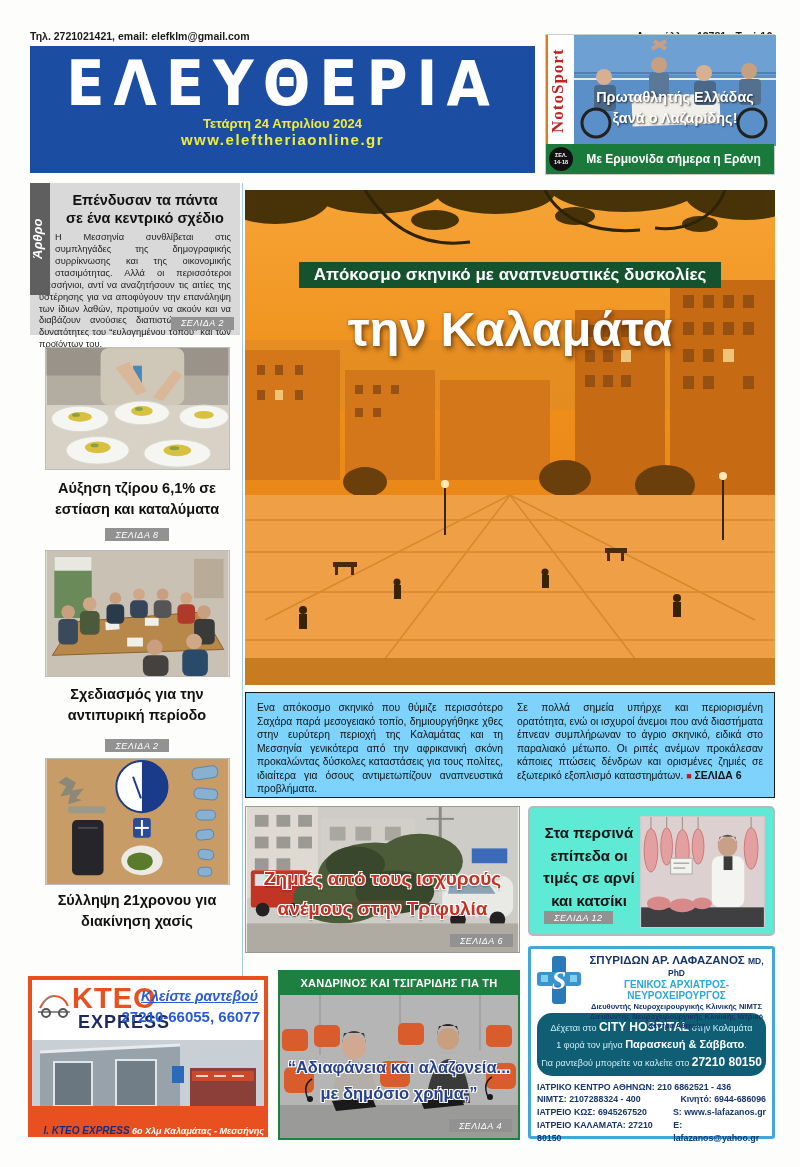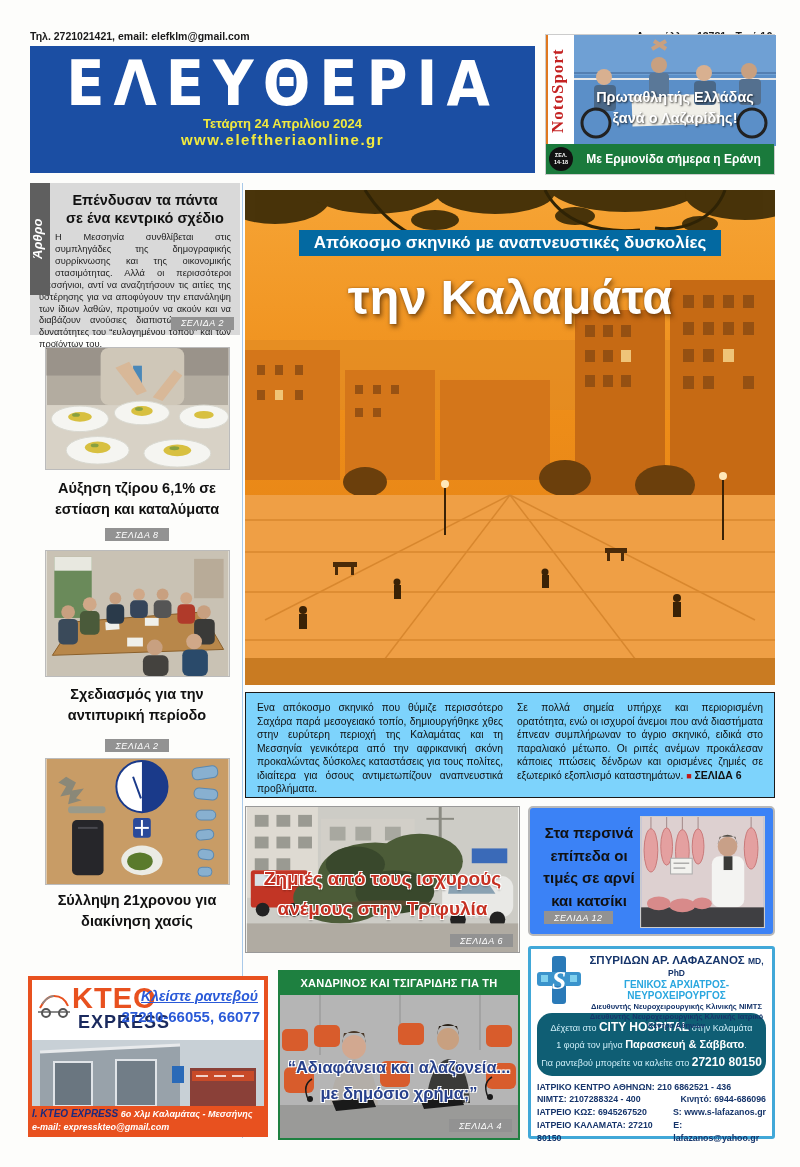--- a/index.html
+++ b/index.html
@@ -39,38 +39,38 @@
 
   
   .litem-photo { position:absolute; left:45px; width:185px; border:1px solid #bbb; }
   .litem-caption { position:absolute; left:32px; width:210px; text-align:center; font-weight:bold; font-size:14.5px; line-height:1.45; color:#111; }
   .badge-row { position:absolute; left:34px; width:206px; display:flex; align-items:center;flex-direction:column; }
   .badge-row .rule { flex:1; border-top:1px solid #c4c4c4; }
 
   
   .main-photo { position:absolute; left:245px; top:190px; width:530px; height:495px; }
   .main-overlay { position:absolute; left:245px; top:190px; width:530px; height:495px; text-align:center; }
-  .kicker { display:inline-block; margin-top:40px; background:#0369a1; color:#ffffff; font-weight:bold; font-size:17px; padding:3px 15px; }
+  .kicker { display:inline-block; margin-top:72px; background:#14532d; color:#ffffff; font-weight:bold; font-size:17px; padding:3px 15px; }
   .main-h1 { margin-top:10px; color:#ffffff; font-weight:900; font-size:49px; line-height:1.3; text-shadow:2px 3px 5px rgba(70,35,0,.65), 0 0 2px rgba(70,35,0,.5); }
 
   
   .main-textbox { position:absolute; left:245px; top:692px; width:530px; height:106px; border:1.5px solid #1a1a1a; background:#7dd3fc; padding:8px 11px; display:flex; gap:14px; }
   .main-textbox .col { flex:1; font-size:10.3px; line-height:1.32; text-align:justify; color:#111; }
   .red-sq { color:#c01818; font-size:9px; }
   .inline-page { font-weight:bold; font-size:10.5px; color:#111; }
 
   
   .trifylia { position:absolute; left:245px; top:806px; width:275px; height:147px; border:1px solid #999; }
   .trifylia-overlay { position:absolute; left:245px; top:806px; width:275px; height:147px; text-align:center; }
   .trifylia-h { margin-top:58px; color:#c63022; font-weight:900; font-size:19px; line-height:1.6;
     text-shadow:-1px -1px 0 #fff, 1px -1px 0 #fff, -1px 1px 0 #fff, 1px 1px 0 #fff, 0 2px 2px rgba(0,0,0,.3); }
   .trifylia-badge { position:absolute; right:7px; bottom:6px; }
 
   
-  .meatbox { position:absolute; left:528px; top:806px; width:247px; height:130px; border:2px solid #b9b9b9; border-radius:5px; background:#3b82f6; }
+  .meatbox { position:absolute; left:528px; top:806px; width:247px; height:130px; border:2px solid #b9b9b9; border-radius:5px; background:#5eead4; }
   .meat-text { position:absolute; left:8px; top:14px; width:102px; text-align:center; font-weight:bold; font-size:15px; line-height:1.5; color:#111; }
   .meat-badge { position:absolute; left:14px; bottom:10px; }
   .meat-photo { position:absolute; right:8px; top:8px; width:125px; height:112px; border:1px solid #ccc; }
 
   
   .chandrinos { position:absolute; left:278px; top:970px; width:242px; height:170px; border:2px solid #1e8040; background:#fff; }
   .chandrinos-header { height:23px; background:#1e8040; color:#fff; font-weight:bold; font-size:11px; text-align:center; line-height:23px; letter-spacing:.2px; }
   .chandrinos-photo { position:absolute; left:0; top:23px; width:238px; height:143px; }
   .chandrinos-overlay { position:absolute; left:0; top:23px; width:238px; height:143px; text-align:center; }
   .quote { margin-top:60px; color:#27408b; font-weight:900; font-size:16.5px; line-height:1.55;
@@ -79,21 +79,21 @@
 
   
   .kteo { position:absolute; left:28px; top:976px; width:240px; height:161px; border:4px solid #e8511f; background:#fff; }
   .kteo-header { position:relative; height:60px; }
   .kteo-car { position:absolute; left:4px; top:6px; }
   .kteo-brand1 { position:absolute; left:40px; top:2px; color:#e8511f; font-weight:900; font-size:29px; letter-spacing:1px; }
   .kteo-brand2 { position:absolute; left:46px; top:32px; color:#1a2a5e; font-weight:900; font-size:18px; letter-spacing:1px; }
   .kteo-cta { position:absolute; right:6px; top:8px; color:#2a5ad8; font-weight:bold; font-style:italic; font-size:14px; text-decoration:underline; }
   .kteo-phones { position:absolute; right:4px; top:28px; color:#2a5ad8; font-weight:900; font-size:15px; }
   .kteo-photo { position:absolute; left:0; top:60px; width:232px; height:66px; }
-  .kteo-footer { position:absolute; left:0; bottom:0; width:232px; height:27px; background:#e8511f; text-align:left; color:#fff; font-weight:bold; font-style:italic; font-size:9px; line-height:1.4; padding-top:1px; }
+  .kteo-footer { position:absolute; left:0; bottom:0; width:232px; height:27px; background:#e8511f; text-align:right; color:#fff; font-weight:bold; font-style:italic; font-size:9px; line-height:1.4; padding-top:18px; }
   .kteo-footer .brand { color:#1a2a7e; font-size:10px; }
 
   
   .doctor { position:absolute; left:528px; top:946px; width:247px; height:193px; border:3px solid #41a8d8; border-radius:3px; background:#fff; padding:5px 6px; }
   .doc-head { position:relative; height:56px; }
   .doc-logo { position:absolute; left:0; top:2px; }
   .doc-head-text { margin-left:50px; text-align:center; }
   .doc-name { color:#16356b; font-weight:900; font-size:11.5px; }
   .doc-name .suffix { font-size:8.5px; }
   .doc-spec { color:#2aa7df; font-weight:900; font-size:10px; margin-top:1px; }

